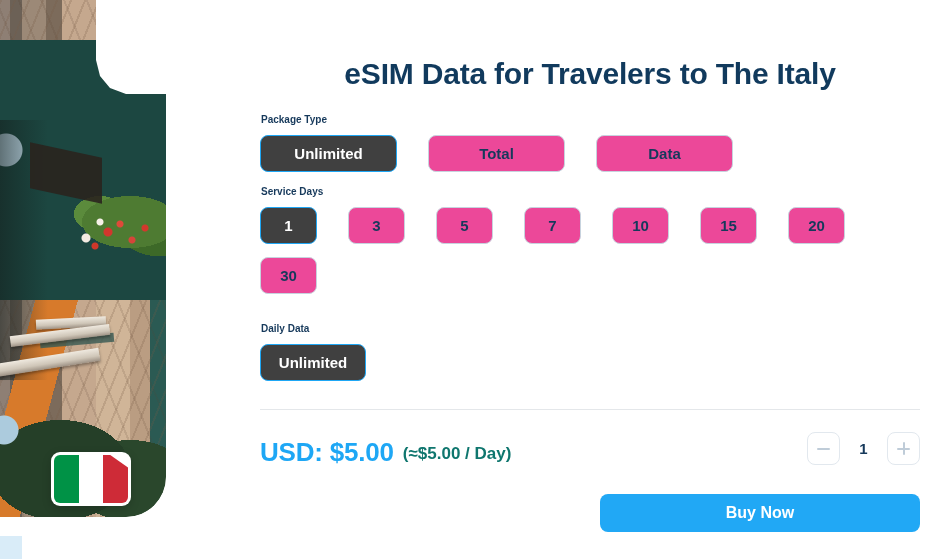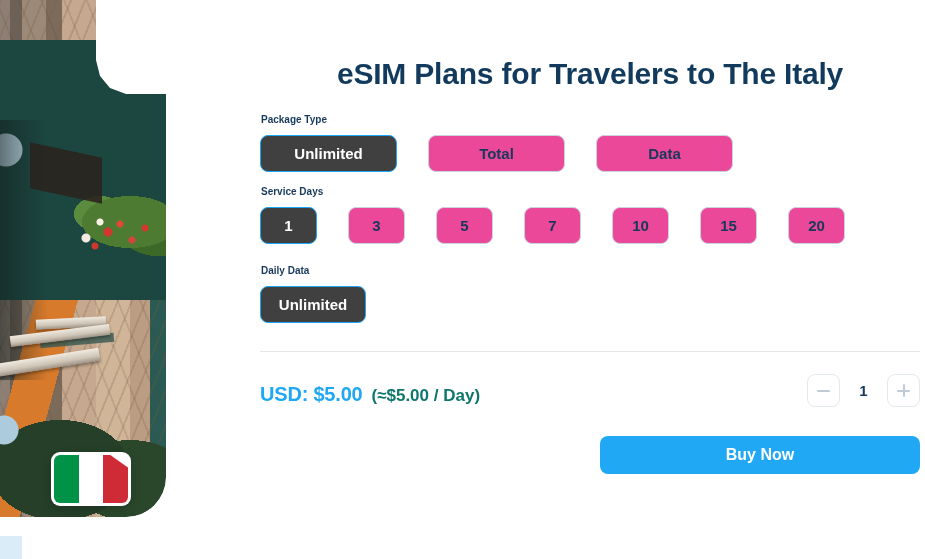--- a/index.html
+++ b/index.html
@@ -190,21 +190,21 @@
 
   .section-label {
     font-size: 10px;
     font-weight: bold;
     color: #16395b;
     margin: 0 0 10px 1px;
   }
 
   .sec-package { margin-top: 18px; }
   .sec-days    { margin-top: 14px; }
-  .sec-data    { margin-top: 8px; }
+  .sec-data    { margin-top: 16px; }
 
   .opt-row {
     display: flex;
     flex-wrap: wrap;
     gap: 0px;
   }
 
   .opt {
     box-sizing: border-box;
     border: 1px solid #c7d3de;
@@ -258,21 +258,21 @@
 
   
   .price-row {
     position: relative;
     display: flex;
     align-items: center;
     margin-top: 22px;
     height: 40px;
   }
   .price-main {
-    font-size: 20px;
+    font-size: 26px;
     font-weight: bold;
     color: #1ea7f5;
     letter-spacing: -0.2px;
     text-align: right;
   }
   .price-sub {
     font-size: 17px;
     font-weight: bold;
     color: #0f766e;
     margin-left: 9px;
@@ -371,41 +371,42 @@
       <div class="flag-stripe" style="background:#009246"></div>
       <div class="flag-stripe" style="background:#ffffff"></div>
       <div class="flag-stripe" style="background:#ce2b37"></div>
     </div>
   </div>
 
   <div class="blue-chip"></div>
 
   <div class="content">
 
-    <h1 class="title">eSIM Plans for Travelers to The Italy</h1>
+    <h1 class="title">eSIM Data for Travelers to The Italy</h1>
 
     <div class="sec-package">
       <div class="section-label">Package Type</div>
       <div class="opt-row pkg-row">
         <button class="opt selected">Unlimited</button>
         <button class="opt">Total</button>
         <button class="opt">Data</button>
       </div>
     </div>
 
     <div class="sec-days">
       <div class="section-label">Service Days</div>
       <div class="opt-row days-row">
         <button class="opt selected">1</button>
         <button class="opt">3</button>
         <button class="opt">5</button>
         <button class="opt">7</button>
         <button class="opt">10</button>
         <button class="opt">15</button>
         <button class="opt">20</button>
+        <button class="opt">30</button>
       </div>
     </div>
 
     <div class="sec-data">
       <div class="section-label">Daily Data</div>
       <div class="opt-row data-row">
         <button class="opt selected">Unlimited</button>
       </div>
     </div>
 

